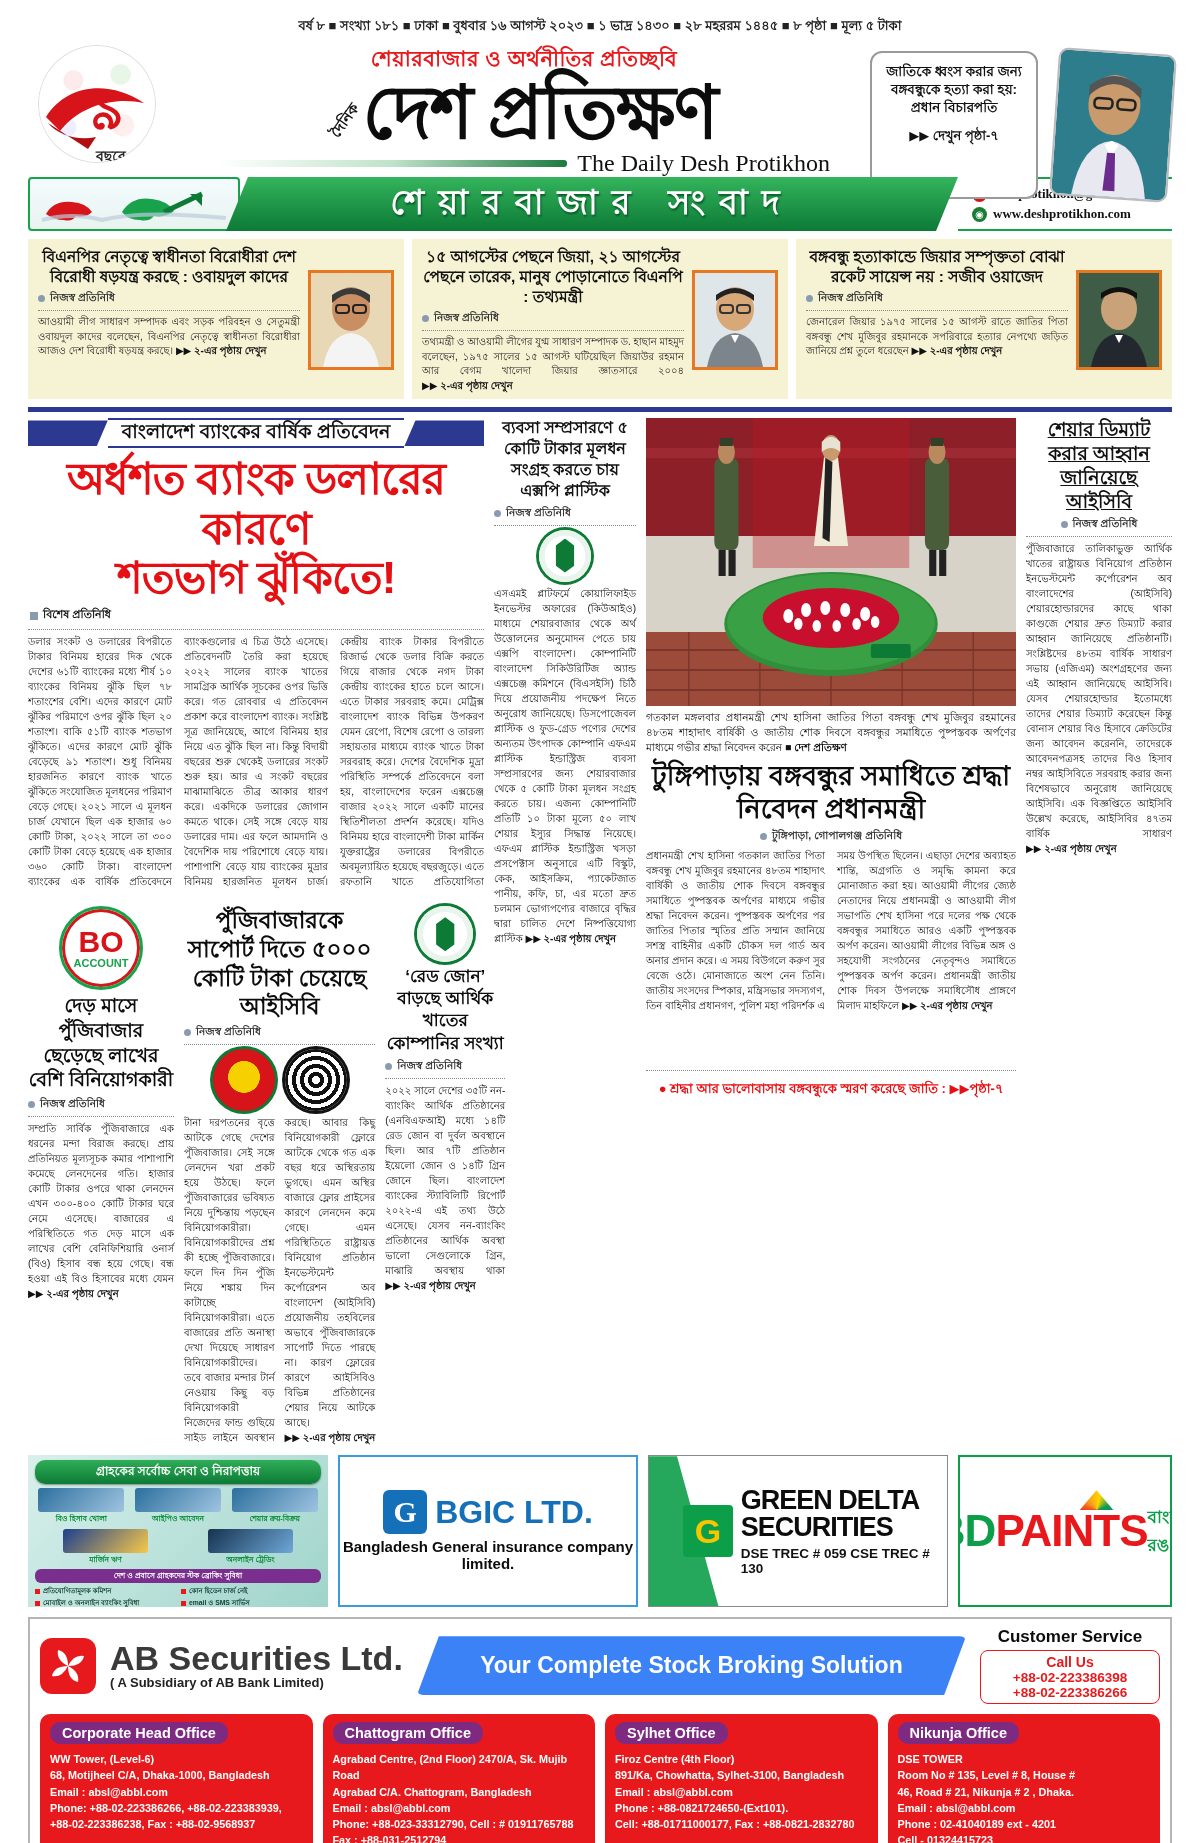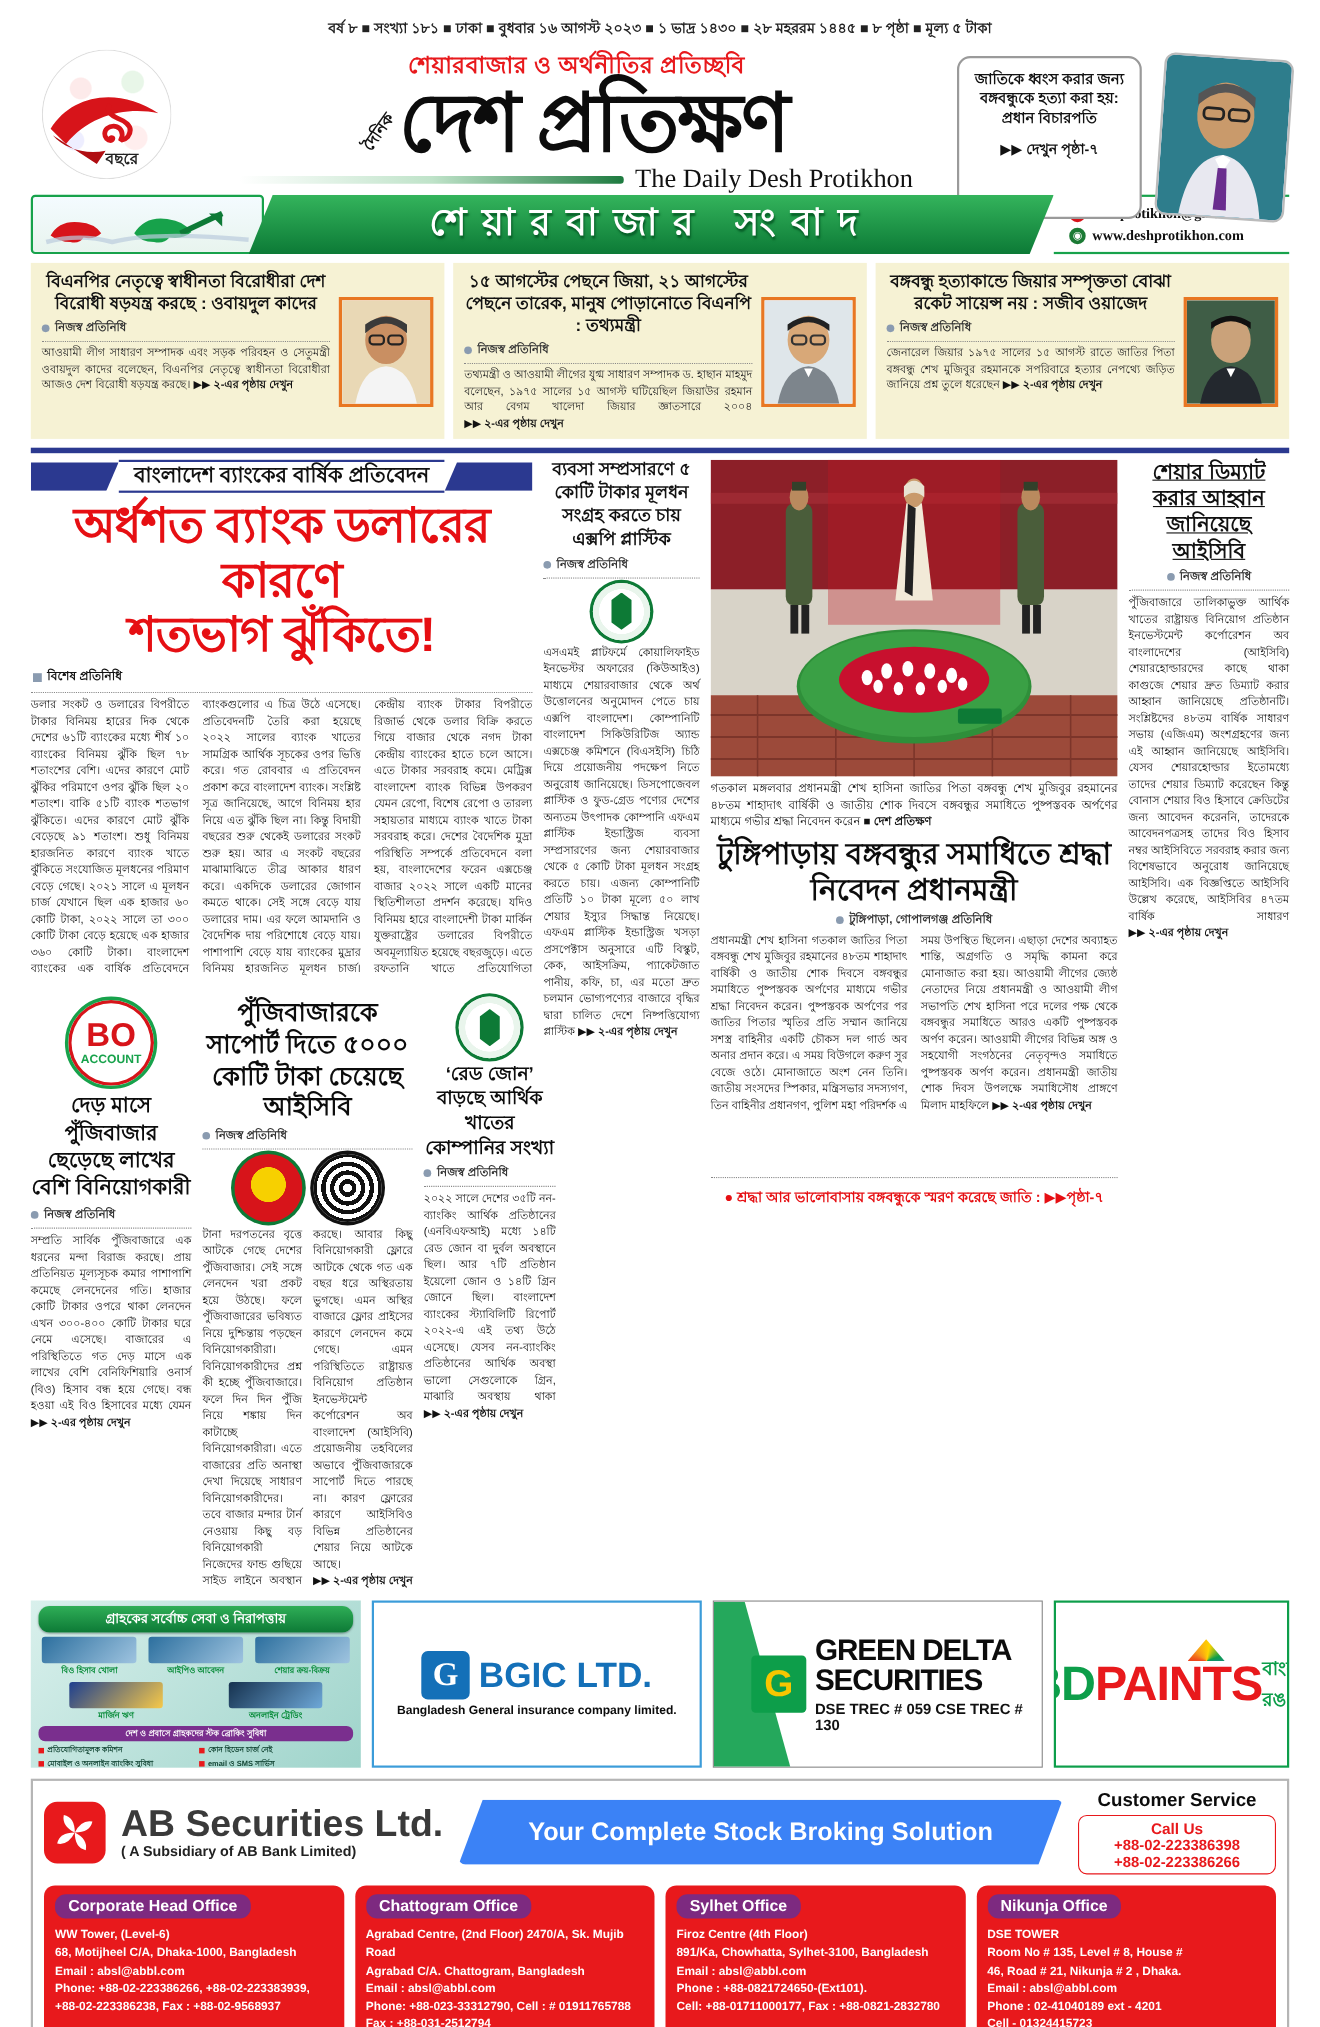--- a/index.html
+++ b/index.html
@@ -16,21 +16,21 @@
   .badge .circle { position:absolute; left:10px; top:4px; width:118px; height:118px; border-radius:50%;
      background:
        radial-gradient(circle at 30% 30%, #fdeaea 0 8%, transparent 9%),
        radial-gradient(circle at 70% 25%, #e8f6e8 0 8%, transparent 9%),
        radial-gradient(circle at 25% 70%, #eef 0 7%, transparent 8%),
        radial-gradient(circle at 72% 68%, #fee 0 9%, transparent 10%),
        #fff;
      box-shadow:0 0 0 1px #ddd inset; overflow:hidden; }
   .badge svg { position:absolute; left:0; top:0; }
   .badge .num { position:absolute; left:52px; top:26px; font-size:52px; font-weight:bold; color:#d7141a; }
-  .badge .lbl { position:absolute; left:58px; top:88px; font-size:14px; font-weight:bold; color:#222; }
+  .badge .lbl { position:absolute; left:58px; top:100px; font-size:14px; font-weight:bold; color:#222; }
   .mast-center { flex:1 1 auto; text-align:center; padding-top:2px; }
   .tagline { color:#e8191c; font-weight:bold; font-size:21px; letter-spacing:.5px; }
   .title-row { display:flex; justify-content:center; align-items:flex-end; gap:6px; }
   .dainik { writing-mode:vertical-rl; transform:rotate(215deg); font-size:15px; font-weight:bold; height:40px; margin-bottom:8px; }
   .main-title { font-size:74px; line-height:.95; font-weight:bold; color:#0c0c0c; letter-spacing:-2px; font-family:"Liberation Serif","DejaVu Serif",serif; }
   .under-row { display:flex; align-items:center; justify-content:flex-end; gap:10px; margin-top:2px; padding:0 40px; }
   .grad-bar { flex:1 1 auto; height:7px; background:linear-gradient(to right,#ffffff,#bfe3c9,#1d7a3f); border-radius:3px; }
   .eng-title { font-size:24px; font-family:"Liberation Serif","DejaVu Serif",serif; color:#111; white-space:nowrap; }
   .mast-right { flex:0 0 300px; display:flex; gap:16px; padding-top:10px; }
   .teaser-box { border:2px solid #9a9a9a; border-radius:12px; padding:10px 8px; width:168px; background:#fff; }
@@ -114,21 +114,21 @@
   .tile.t5 .img { background:linear-gradient(135deg,#16324f,#6ea8d8); }
   .tile .cap { font-size:7.5px; font-weight:bold; color:#083; margin-top:1px; white-space:nowrap; }
   .feat-head { margin-top:3px; background:#7a2f8e; color:#fff; font-size:7.5px; font-weight:bold; text-align:center; border-radius:6px; padding:1px; }
   .features { display:grid; grid-template-columns:1fr 1fr; gap:0 6px; margin-top:2px; }
   .feat { font-size:6.8px; font-weight:bold; color:#143; display:flex; gap:3px; align-items:center; }
   .feat::before { content:""; width:5px; height:5px; background:#e8191c; flex:0 0 5px; }
   .ad2 { border:2px solid #3b9cd9; background:#fff; display:flex; flex-direction:column; align-items:center; justify-content:center; gap:4px; }
   .bgic-row { display:flex; align-items:center; gap:8px; }
   .bgic-mark { width:44px; height:44px; background:#1470b8; border-radius:6px; color:#fff; font-size:30px; font-weight:bold; display:flex; align-items:center; justify-content:center; font-family:"Liberation Serif",serif; }
   .bgic-name { color:#1470b8; font-size:32px; font-weight:bold; }
-  .bgic-sub { font-size:11px; font-weight:bold; color:#0c0c0c;text-align:center; }
+  .bgic-sub { font-size:15px; font-weight:bold; color:#0c0c0c;text-align:center; }
   .ad3 { border:1px solid #888; background:#fff; display:flex; align-items:center; justify-content:center; }
   .ad3::before { content:""; position:absolute; left:0; top:0; width:70px; height:152px; background:#0d9e4a; clip-path:polygon(0 0,40% 0,100% 100%,0 100%); opacity:.9; }
   .gds-inner { position:relative; display:flex; align-items:center; gap:8px; padding-left:34px; }
   .gds-mark { width:52px; height:52px; background:#0d9e4a; border-radius:4px; display:flex; align-items:center; justify-content:center; color:#f7c600; font-size:34px; font-weight:bold; }
   .gds-text .n { font-size:27px; font-weight:bold; line-height:1.02; color:#0c0c0c; letter-spacing:-1px; }
   .gds-text .trec { font-size:13.5px; font-weight:bold; margin-top:4px; }
   .ad4 { border:2px solid #0d9e4a; background:#fff; display:flex; flex-direction:row; align-items:center; justify-content:center; }
   .bdp-row { font-size:44px; font-weight:bold; letter-spacing:-1px; position:relative; }
   .bdp-row .bd { color:#0d9e4a; } .bdp-row .paints { color:#e8191c; }
   .fan { position:absolute; right:34px; top:-16px; width:34px; height:20px;

